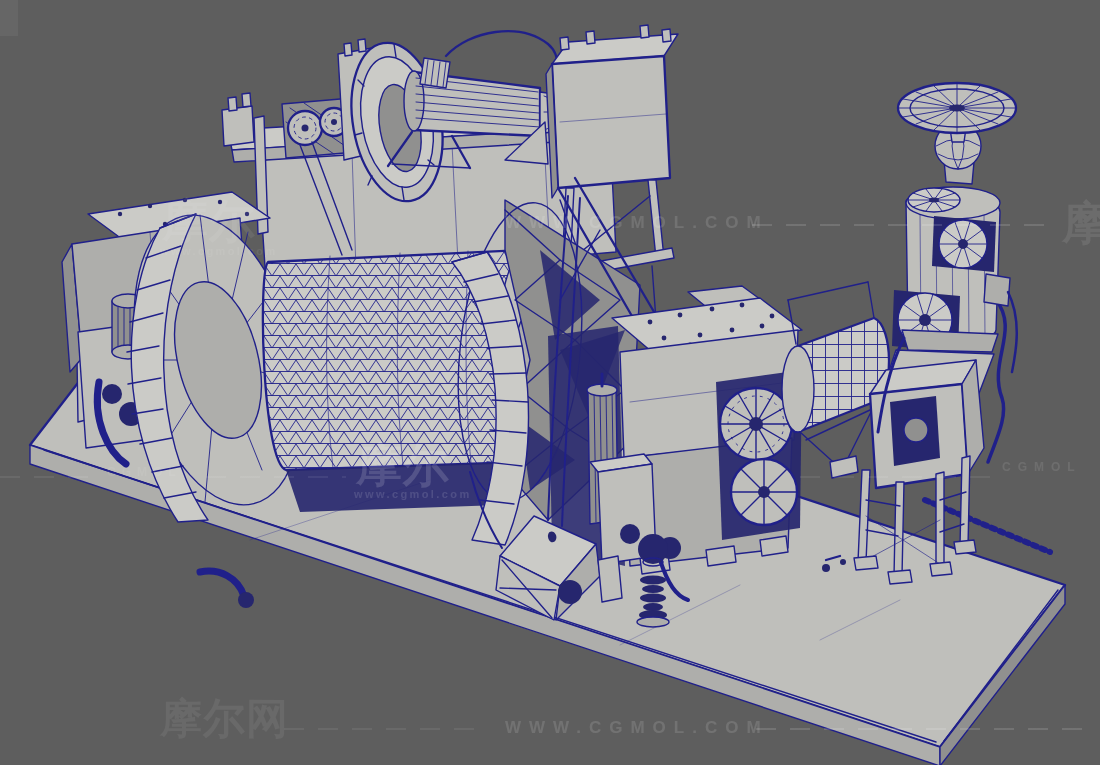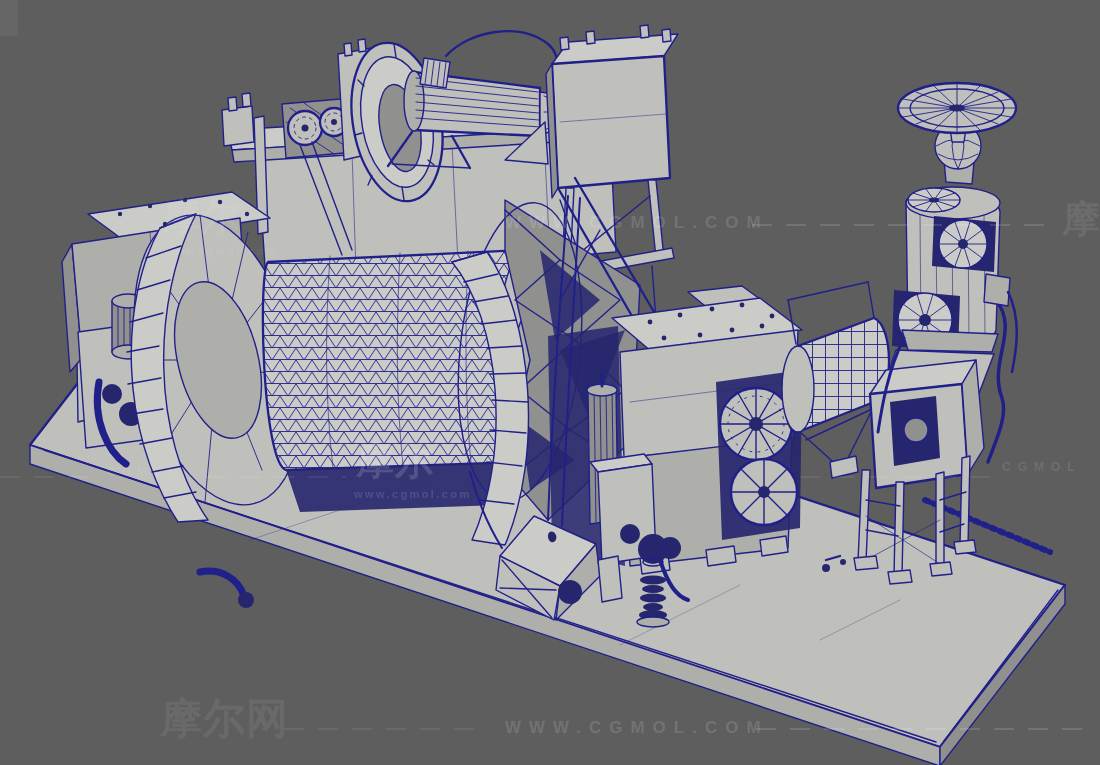--- a/index.html
+++ b/index.html
@@ -11,21 +11,21 @@
   .w2{stroke:var(--wire);stroke-width:2.3;fill:none;stroke-linejoin:round;stroke-linecap:round}
   .th{stroke-width:.9}
   .fB{fill:var(--face-bright)} .fL{fill:var(--face-light)} .fM{fill:var(--face-mid)}
   .fD{fill:var(--face-dark)} .fN{fill:var(--wire-fill)}
   .pp{stroke:var(--wire);fill:none;stroke-linecap:round}
   
   .wm{position:absolute;color:var(--watermark);font-weight:bold;white-space:nowrap;
       pointer-events:none;user-select:none;line-height:1;}
   .wm-url{font-size:17px;letter-spacing:8px;}
   .wm-url-sm{font-size:11px;letter-spacing:2.4px;}
-  .wm-cn{font-size:38px;letter-spacing:1px;}
+  .wm-cn{font-size:46px;letter-spacing:1px;}
   .wm-en{font-size:12px;letter-spacing:6px;}
   .faint{color:var(--watermark-faint);}
   .dash{position:absolute;height:2px;pointer-events:none;
         background:repeating-linear-gradient(90deg,var(--watermark) 0 20px,transparent 20px 34px);}
   .dash.faint2{background:repeating-linear-gradient(90deg,var(--watermark-faint) 0 20px,transparent 20px 34px);}
   .corner-artifact{position:absolute;left:0;top:0;width:18px;height:36px;background:rgba(255,255,255,.05);}
 </style>
 </head>
 <body>
 

